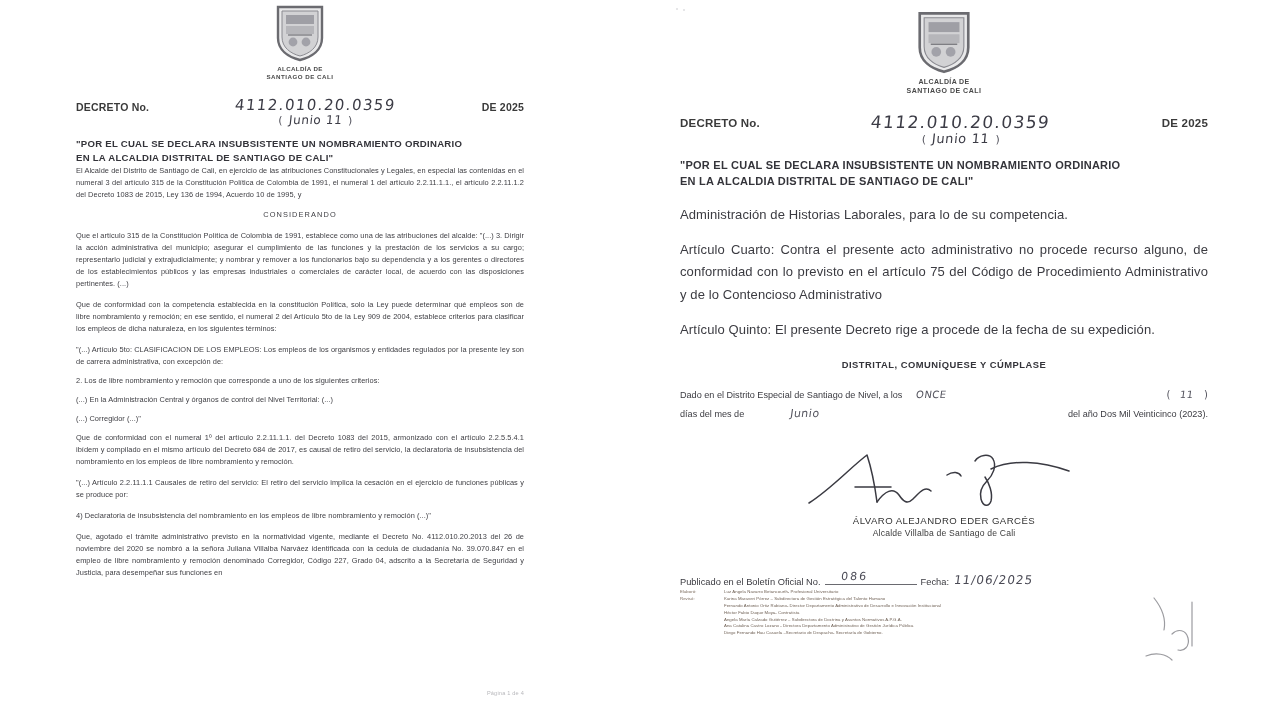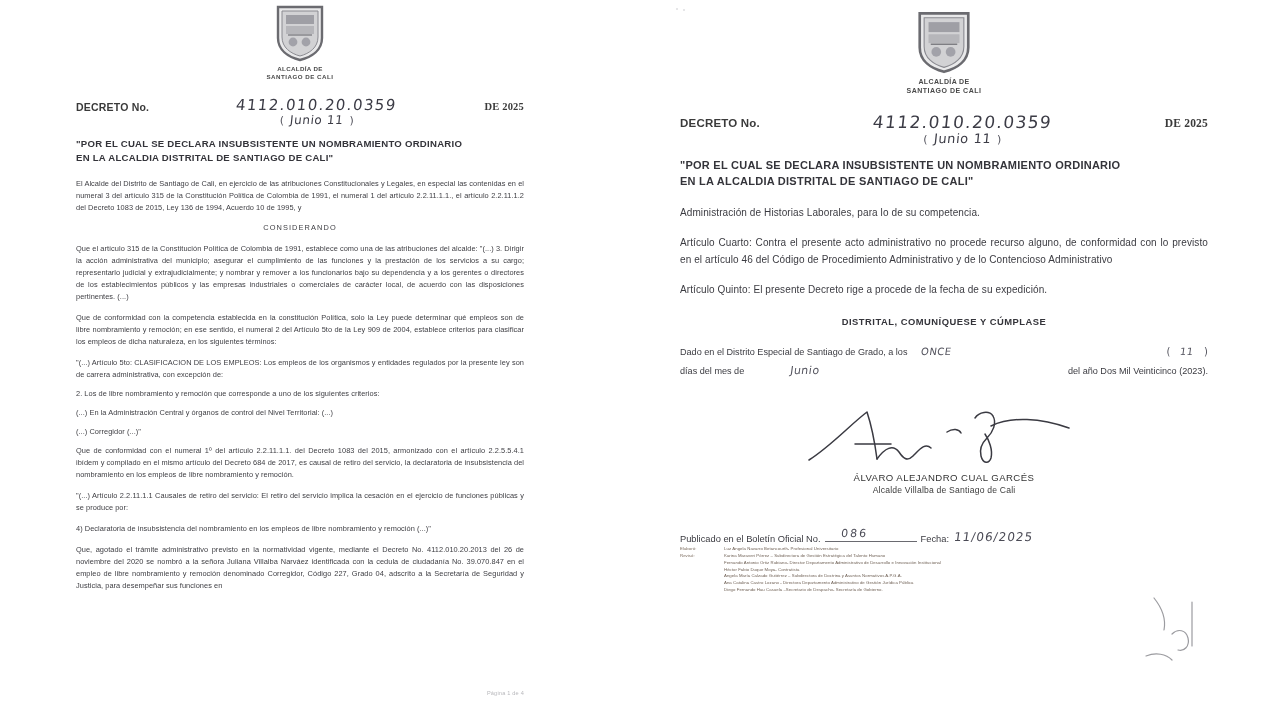--- a/index.html
+++ b/index.html
@@ -109,38 +109,36 @@
     font-size: 11px;
     color: #55555f;
   }
   .hand-month {
     font-size: 12px;
     letter-spacing: 0.6px;
   }
   .decree-year {
     white-space: nowrap;
     padding-top: 5px;
-    font-family: Liberation Serif, serif;
   }
 
   
   .doc-title {
     margin-top: 10px;
     font-size: 9.6px;
     font-weight: bold;
     line-height: 1.45;
     letter-spacing: 0.25px;
     color: #34343a;
     text-align: left;
   }
   .doc-title .ln2 { display: block; }
 
   
   .body-text {
-    margin-top: 13px;
     font-size: 7.4px;
     line-height: 1.62;
     text-align: justify;
     color: #3d3d42;
     letter-spacing: 0.05px;
   }
   .body-text p { margin: 0 0 9px 0; }
   .body-text p.tight { margin-bottom: 7px; }
   .center-head {
     text-align: center;
@@ -149,21 +147,21 @@
     margin: 11px 0 11px 0;
   }
   .hang {
     padding-left: 13px;
     text-indent: -13px;
   }
 
   
   .body-right {
     margin-top: 14px;
-    font-size: 10px;
+    font-size: 13px;
     line-height: 1.72;
     text-align: justify;
     color: #3b3b41;
     letter-spacing: 0.1px;
   }
   .body-right p { margin: 0 0 13px 0; }
   .publiquese {
     text-align: center;
     font-weight: bold;
     letter-spacing: 0.5px;
@@ -390,29 +388,29 @@
       <span class="decree-year">DE 2025</span>
     </div>
 
     <div class="doc-title" style="font-size:11px;margin-top:12px;">
       <span class="ln1">"POR EL CUAL SE DECLARA INSUBSISTENTE UN NOMBRAMIENTO ORDINARIO</span>
       <span class="ln2">EN LA  ALCALDIA DISTRITAL DE SANTIAGO DE CALI"</span>
     </div>
 
     <div class="body-right">
       <p>Administración de Historias Laborales,  para lo de su competencia.</p>
-      <p>Artículo Cuarto: Contra el presente acto administrativo no procede recurso alguno, de conformidad con lo previsto en el artículo 46 del Código de Procedimiento Administrativo y de lo Contencioso Administrativo</p>
+      <p>Artículo Cuarto: Contra el presente acto administrativo no procede recurso alguno, de conformidad con lo previsto en el artículo 75 del Código de Procedimiento Administrativo y de lo Contencioso Administrativo</p>
       <p>Artículo Quinto: El presente Decreto rige a procede de la fecha de su expedición.</p>
     </div>
 
     <div class="publiquese">DISTRITAL, COMUNÍQUESE Y CÚMPLASE</div>
 
     <div class="dado-block">
       <div class="dado-row">
-        <span>Dado en el Distrito Especial de Santiago de Grado, a los</span>
+        <span>Dado en el Distrito Especial de Santiago de Nivel, a los</span>
         <span class="hand-sm" style="margin-left:14px;">ONCE</span>
         <span class="grow"></span>
         <span class="paren" style="font-size:10px;">(</span>
         <span class="hand-sm" style="margin:0 10px;">11</span>
         <span class="paren" style="font-size:10px;">)</span>
       </div>
       <div class="dado-row">
         <span>días del mes de</span>
         <span class="hand-sm" style="margin-left:46px;font-size:11px;">Junio</span>
         <span class="grow"></span>
@@ -424,21 +422,21 @@
       <svg class="sig-svg" width="330" height="66" viewBox="0 0 330 66" aria-hidden="true">
         <g fill="none" stroke="#3a3a42" stroke-width="1.5" stroke-linecap="round" stroke-linejoin="round">
           <path d="M30 56 C52 42 72 20 88 8 C92 20 96 40 98 55"></path>
           <path d="M76 40 H112"></path>
           <path d="M98 55 C106 44 114 40 120 48 C124 54 128 58 134 52 C140 46 146 38 152 44"></path>
           <path d="M168 28 C174 24 180 25 182 29"></path>
           <path d="M196 14 C200 8 210 6 214 12 C218 19 214 28 208 34 C204 38 200 44 202 52 C204 60 210 60 212 54 C214 46 210 36 206 30"></path>
           <path d="M212 22 C232 12 262 14 290 24"></path>
         </g>
       </svg>
-      <div class="sig-name">ÁLVARO ALEJANDRO CUAL GARCÉS</div>
+      <div class="sig-name">ÁLVARO ALEJANDRO EDER GARCÉS</div>
       <div class="sig-role">Alcalde Villalba de Santiago de Cali</div>
     </div>
 
     <div class="boletin">
       <span>Publicado en el Boletín Oficial No.</span>
       <span class="rule-fill">
         <span class="hand-in">086</span>
       </span>
       <span>Fecha:</span>
       <span class="fecha-hand">11/06/2025</span>

